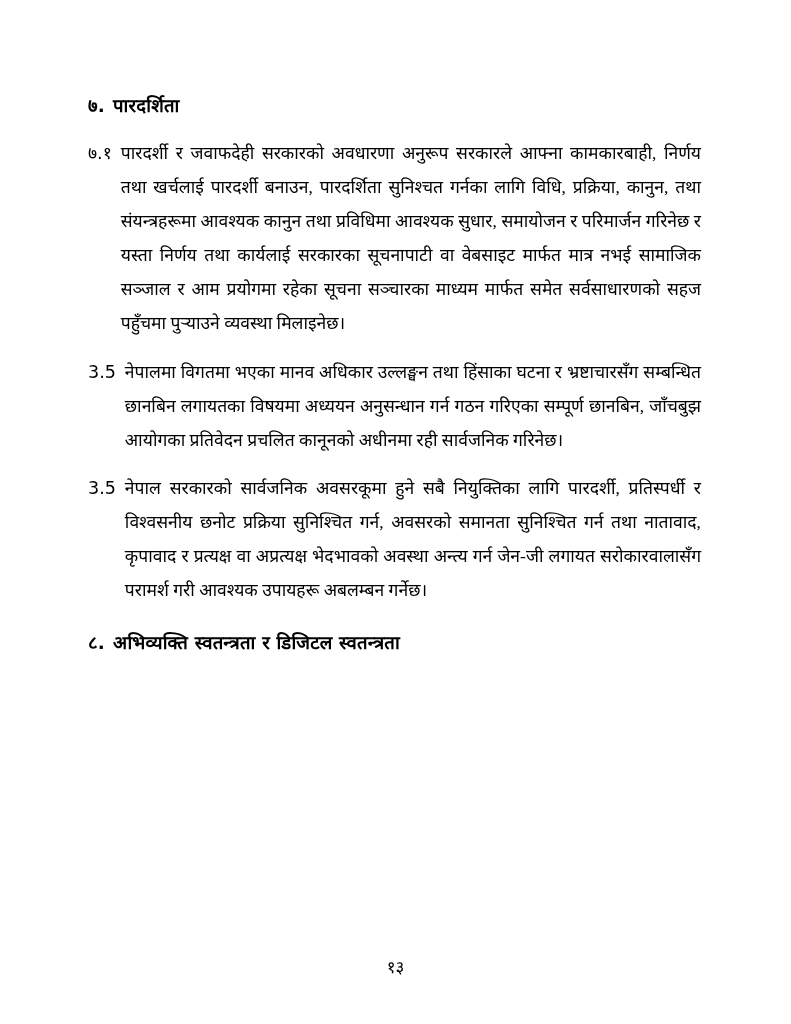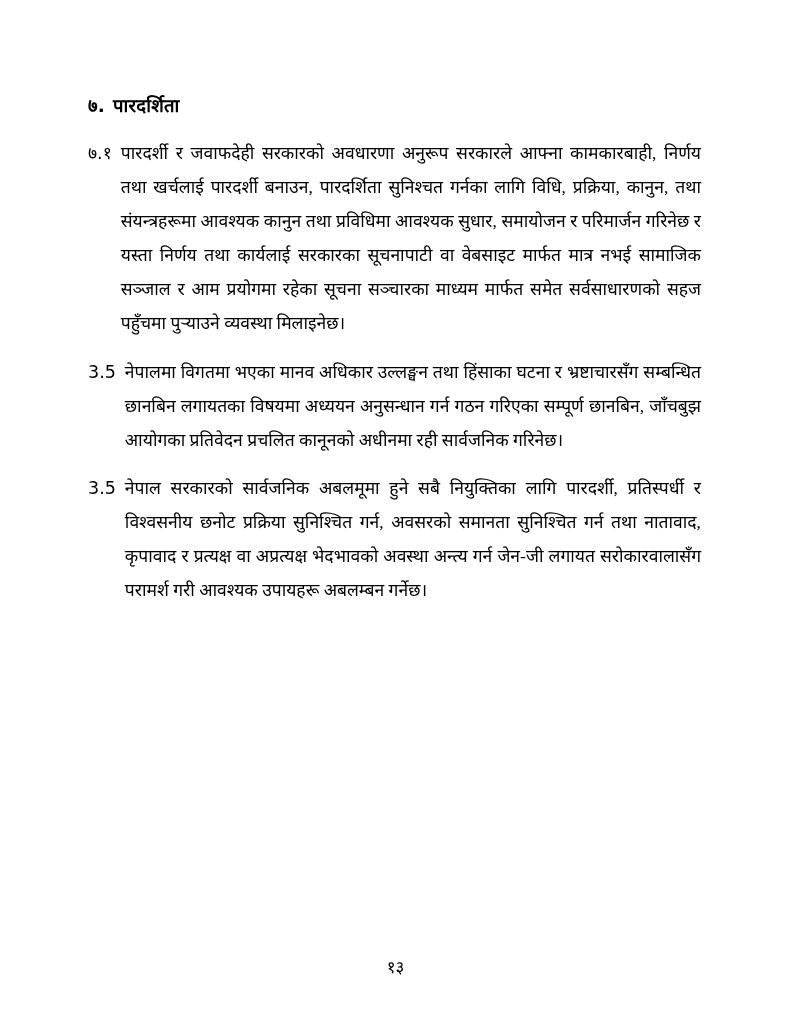--- a/index.html
+++ b/index.html
@@ -88,22 +88,25 @@
       <div class="para-body">पारदर्शी र जवाफदेही सरकारको अवधारणा अनुरूप सरकारले आफ्ना कामकारबाही, निर्णय तथा खर्चलाई पारदर्शी बनाउन, पारदर्शिता सुनिश्चत गर्नका लागि विधि, प्रक्रिया, कानुन, तथा संयन्त्रहरूमा आवश्यक कानुन तथा प्रविधिमा आवश्यक सुधार, समायोजन र परिमार्जन गरिनेछ र यस्ता निर्णय तथा कार्यलाई सरकारका सूचनापाटी वा वेबसाइट मार्फत मात्र नभई सामाजिक सञ्जाल र आम प्रयोगमा रहेका सूचना सञ्चारका माध्यम मार्फत समेत सर्वसाधारणको सहज पहुँचमा पुऱ्याउने व्यवस्था मिलाइनेछ।</div>
     </div>
 
     <div class="para">
       <div class="para-num">3.5</div>
       <div class="para-body">नेपालमा विगतमा भएका मानव अधिकार उल्लङ्घन तथा हिंसाका घटना र भ्रष्टाचारसँग सम्बन्धित छानबिन लगायतका विषयमा अध्ययन अनुसन्धान गर्न गठन गरिएका सम्पूर्ण छानबिन, जाँचबुझ आयोगका प्रतिवेदन प्रचलित कानूनको अधीनमा रही सार्वजनिक गरिनेछ।</div>
     </div>
 
     <div class="para">
       <div class="para-num">3.5</div>
-      <div class="para-body">नेपाल सरकारको सार्वजनिक अबलमूमा हुने सबै नियुक्तिका लागि पारदर्शी, प्रतिस्पर्धी र विश्वसनीय छनोट प्रक्रिया सुनिश्चित गर्न, अवसरको समानता सुनिश्चित गर्न तथा नातावाद, कृपावाद र प्रत्यक्ष वा अप्रत्यक्ष भेदभावको अवस्था अन्त्य गर्न जेन-जी लगायत सरोकारवालासँग परामर्श गरी आवश्यक उपायहरू अबलम्बन गर्नेछ।</div>
+      <div class="para-body">नेपाल सरकारको सार्वजनिक अवसरकूमा हुने सबै नियुक्तिका लागि पारदर्शी, प्रतिस्पर्धी र विश्वसनीय छनोट प्रक्रिया सुनिश्चित गर्न, अवसरको समानता सुनिश्चित गर्न तथा नातावाद, कृपावाद र प्रत्यक्ष वा अप्रत्यक्ष भेदभावको अवस्था अन्त्य गर्न जेन-जी लगायत सरोकारवालासँग परामर्श गरी आवश्यक उपायहरू अबलम्बन गर्नेछ।</div>
     </div>
   </div>
 
   <div class="section-block section-block-2">
+    <div class="section-heading">
+      <span class="heading-num">८.</span><span class="heading-text">अभिव्यक्ति स्वतन्त्रता र डिजिटल स्वतन्त्रता</span>
+    </div>
 
   </div>
 
   <div class="page-number">१३</div>
 </div>
 
 </body></html>

